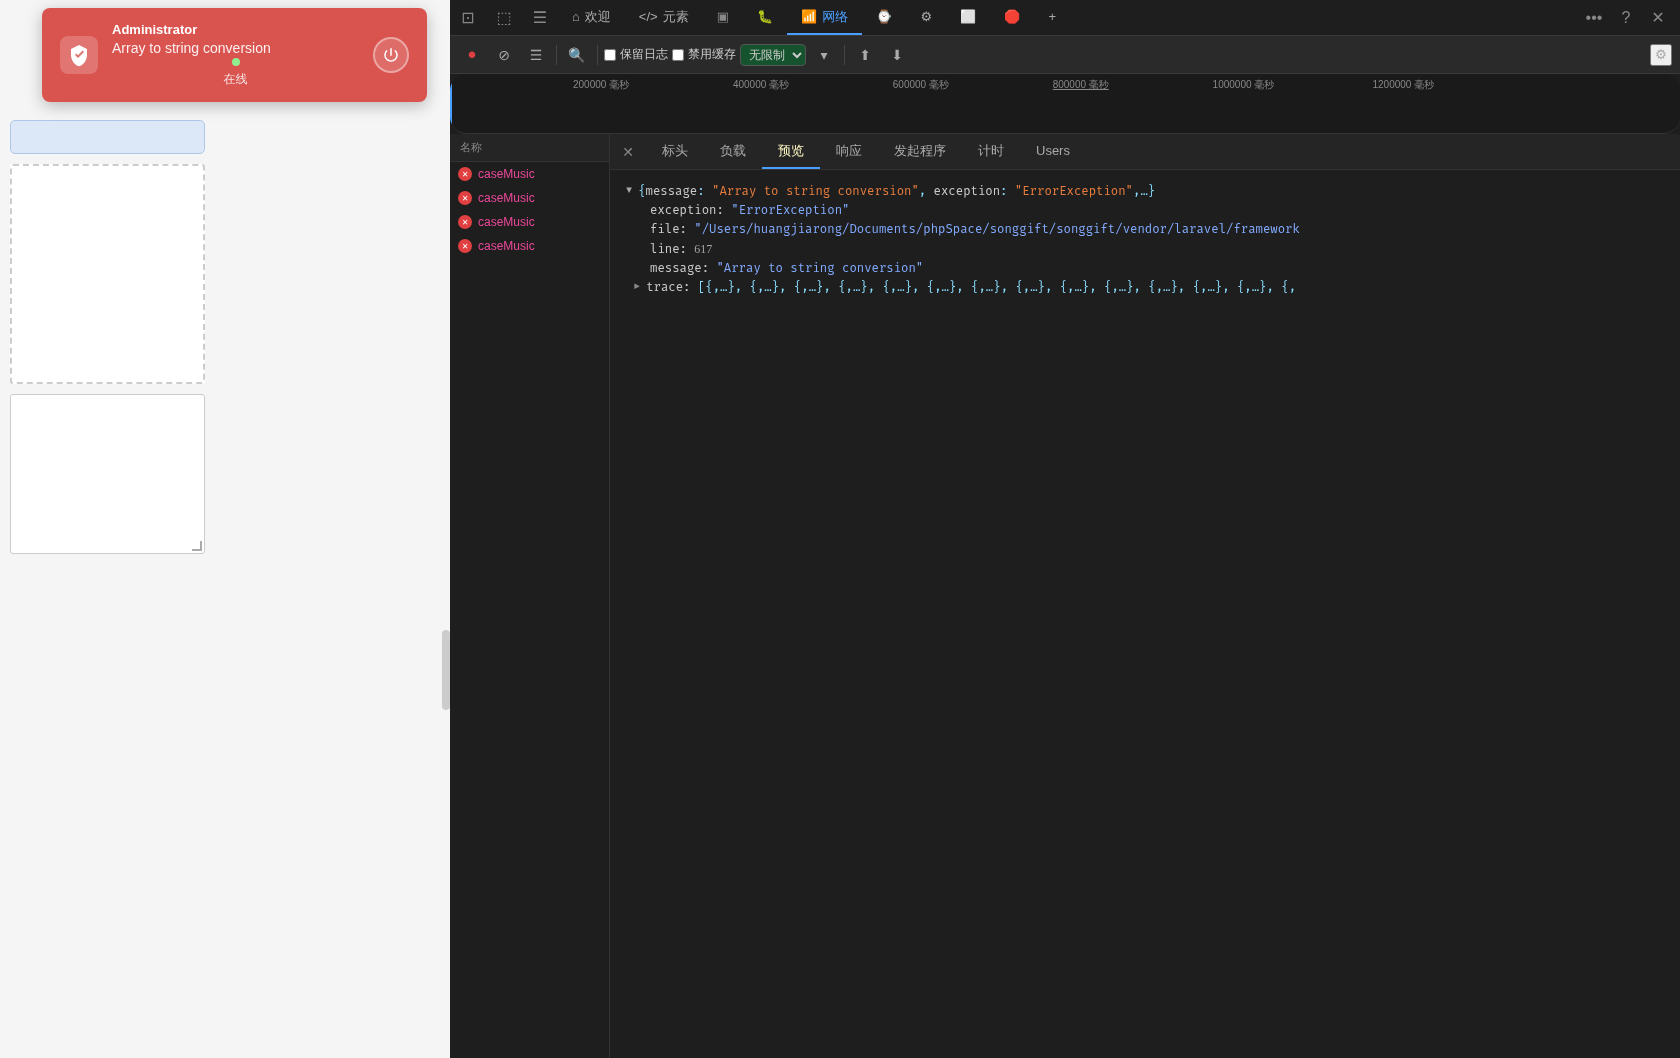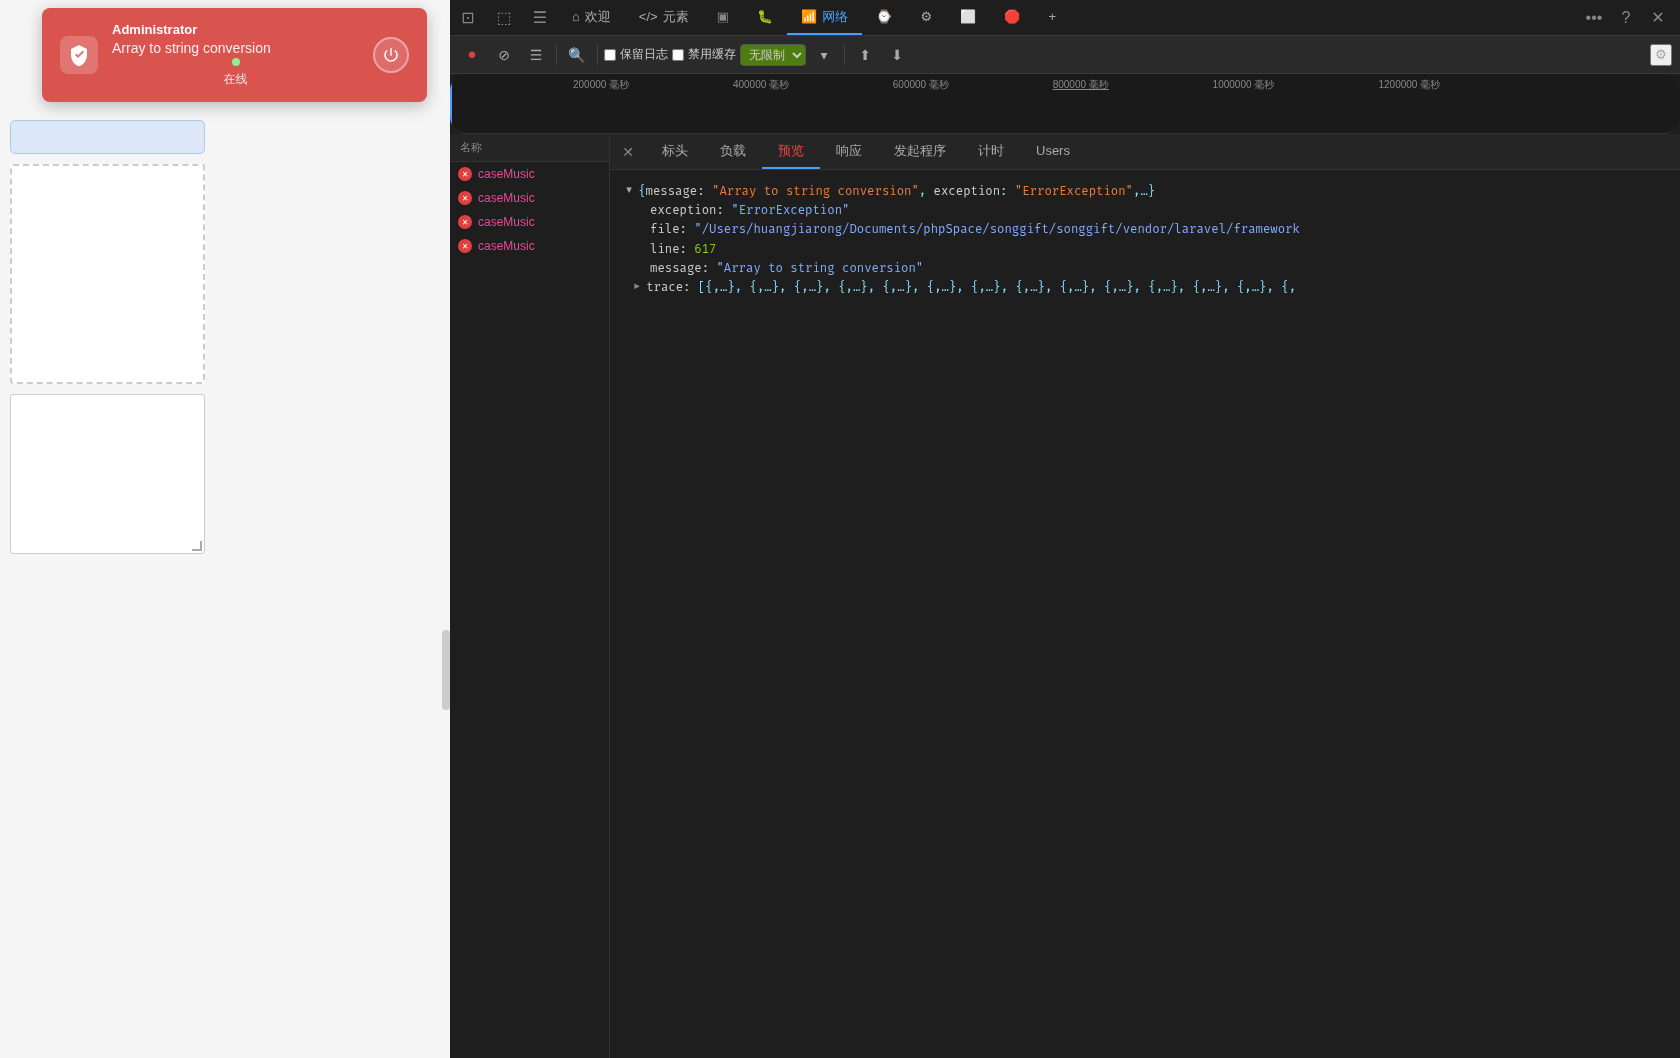--- a/index.html
+++ b/index.html
@@ -214,21 +214,21 @@
       cursor: pointer;
       white-space: nowrap;
     }
 
     .toolbar-checkbox-label input {
       width: 12px;
       height: 12px;
     }
 
     .toolbar-select {
-      background: #4d7c0f;
+      background: #14532d;
       border: 1px solid #555;
       border-radius: 4px;
       color: #ccc;
       font-size: 12px;
       padding: 2px 4px;
       height: 22px;
     }
 
     .toolbar-settings-btn {
       width: 22px;
@@ -429,21 +429,21 @@
       display: flex;
       align-items: center;
       padding: 0 16px;
       color: #aaa;
       font-size: 13px;
       cursor: pointer;
       border-bottom: 2px solid transparent;
     }
 
     .detail-tab.active {
-      color: #ef4444;
+      color: #fef9c3;
       border-bottom: 2px solid #4a9eff;
     }
 
     
     .preview-content {
       flex: 1;
       overflow: auto;
       padding: 12px 16px;
       font-family: "SF Mono", "Fira Code", "Courier New", monospace;
       font-size: 12px;
@@ -454,21 +454,21 @@
     .json-line {
       display: flex;
       align-items: flex-start;
       gap: 0;
       white-space: pre;
     }
 
     .json-key { color: #ccc; }
     .json-string { color: #e87d3e; }
     .json-string-blue { color: #82aaff; }
-    .json-number { color: #84cc16; }
+    .json-number { color: #a3a3a3; font-family: Liberation Serif, serif; }
     .json-punctuation { color: #89ddff; }
 
     .json-triangle {
       color: #888;
       font-size: 10px;
       cursor: pointer;
       margin-right: 6px;
       user-select: none;
     }
     .json-triangle.open { color: #aaa; }
@@ -584,21 +584,21 @@
   </div>
 
   <div class="network-timeline">
     <div class="timeline-indicator"></div>
     <div class="timeline-ruler">
       <span class="timeline-tick" style="left:10%;">200000 毫秒</span>
       <span class="timeline-tick" style="left:23%;">400000 毫秒</span>
       <span class="timeline-tick" style="left:36%;">600000 毫秒</span>
       <span class="timeline-tick" style="left:49%;text-decoration:underline;">800000 毫秒</span>
       <span class="timeline-tick" style="left:62%;">1000000 毫秒</span>
-      <span class="timeline-tick" style="left:75%;margin-left:6px;">1200000 毫秒</span>
+      <span class="timeline-tick" style="left:75%;">1200000 毫秒</span>
     </div>
   </div>
 
   <div class="network-body">
 
     <div class="request-list">
       <div class="request-list-header">
         <span>名称</span>
       </div>
       <div class="request-item">

